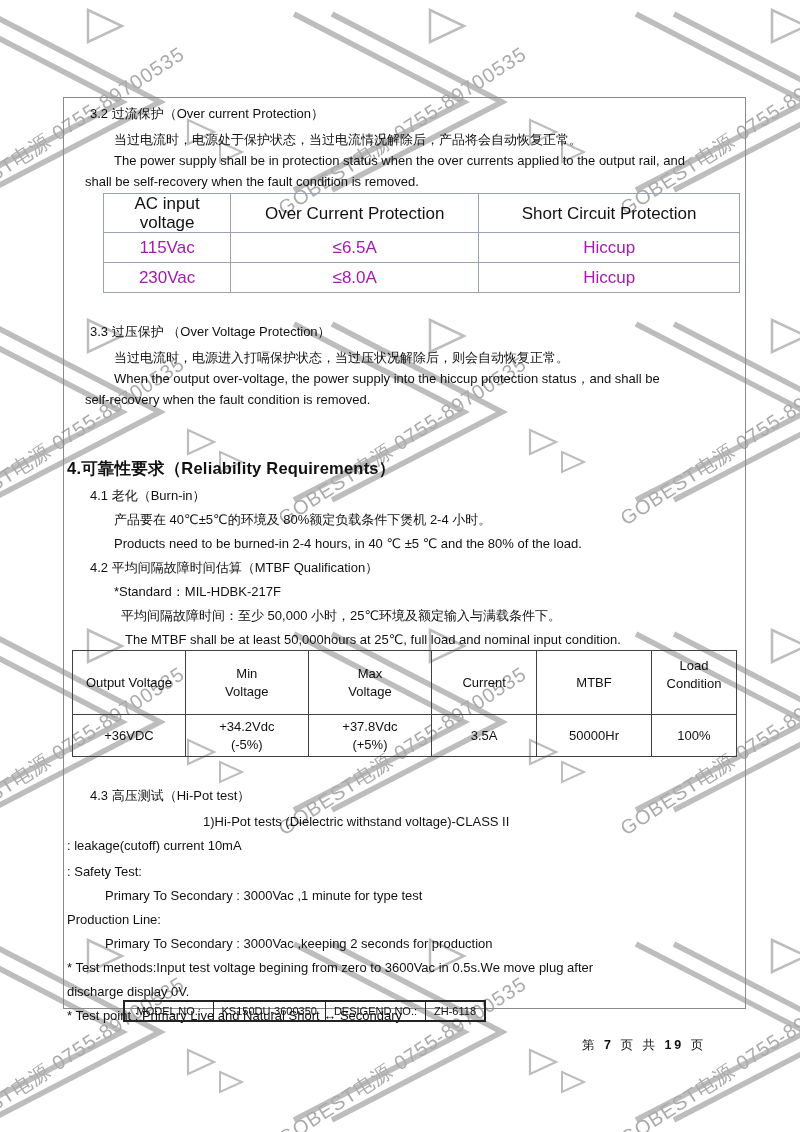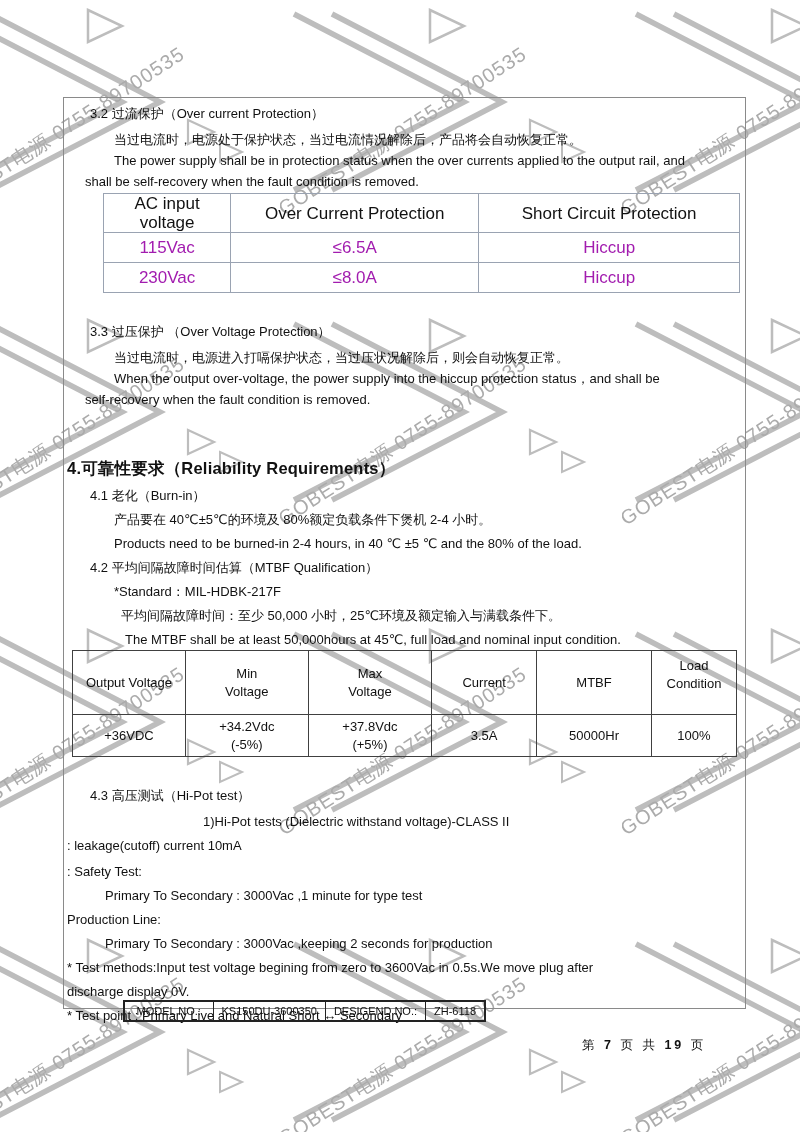--- a/index.html
+++ b/index.html
@@ -225,21 +225,21 @@
 
     <h2 class="doc-title">4.可靠性要求（Reliability Requirements）</h2>
 
     <p class="ml-a gap-sm">4.1 老化（Burn-in）</p>
     <p class="ml-b">产品要在 40℃±5℃的环境及 80%额定负载条件下煲机 2-4 小时。</p>
     <p class="ml-b">Products need to be burned-in 2-4 hours, in 40 ℃  ±5 ℃ and the 80% of the load.</p>
 
     <p class="ml-a">4.2 平均间隔故障时间估算（MTBF Qualification）</p>
     <p class="ml-b">*Standard：MIL-HDBK-217F</p>
     <p class="ml-f">平均间隔故障时间：至少 50,000 小时，25℃环境及额定输入与满载条件下。</p>
-    <p class="ml-g">The MTBF shall be at least 50,000hours at 45℃, full load and nominal input condition.</p>
+    <p class="ml-g">The MTBF shall be at least 50,000hours at 25℃, full load and nominal input condition.</p>
 
     <table class="mtbf-table">
       <tbody>
           <tr>
         <th class="m1">Output Voltage</th>
         <th class="m2">Min
 Voltage</th>
         <th class="m3">Max
 Voltage</th>
         <th class="m4">Current</th>

